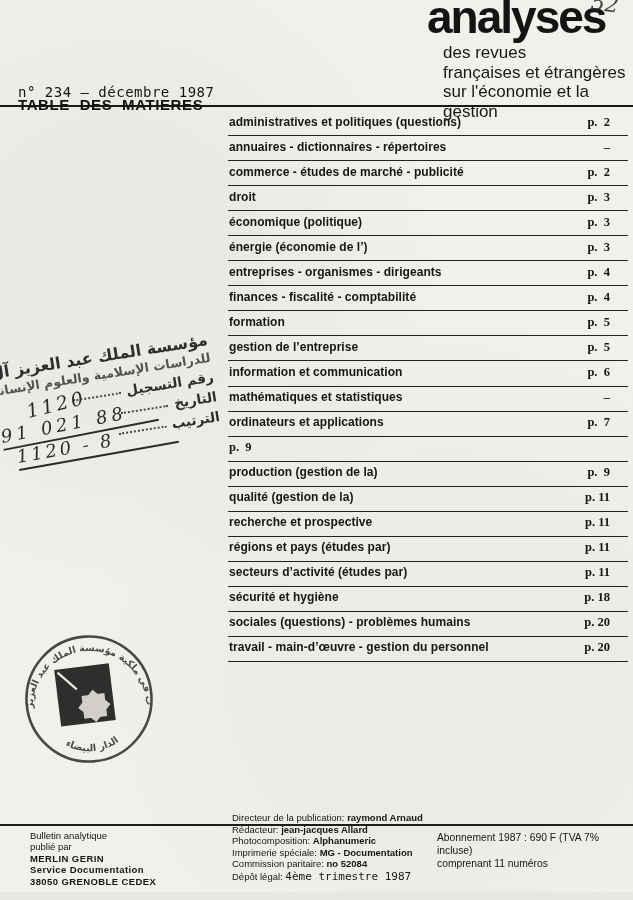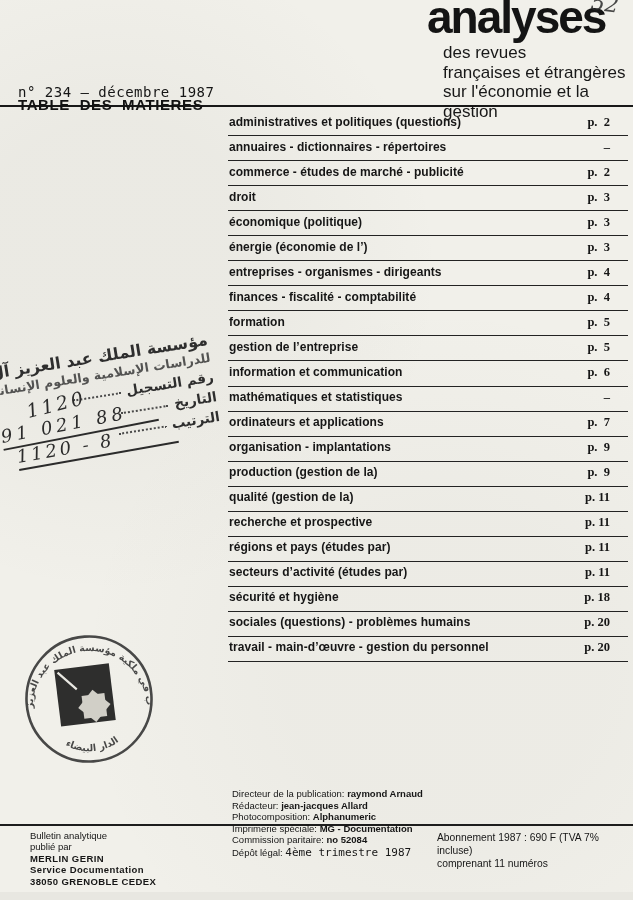--- a/index.html
+++ b/index.html
@@ -49,21 +49,21 @@
     display:inline-block;width:158px;border-bottom:2px solid #2b2b2b;padding-bottom:2px;}
   .hw3{left:16px;top:432px;font-size:18px;letter-spacing:3px;transform:rotate(-10deg);
     display:inline-block;width:162px;border-bottom:2px solid #2b2b2b;padding-bottom:2px;}
   
   .round-stamp{position:absolute;left:24px;top:634px;width:130px;height:130px;
     transform:rotate(-4deg);opacity:.92;}
   
   .rule-bottom{position:absolute;left:0;top:824px;width:633px;height:2px;background:#1d1d1d;}
   .f-left{position:absolute;left:20px;top:830px;font-size:9.5px;line-height:1.2;color:#161616;margin-left:10px;}
   .f-left .b{font-weight:bold;letter-spacing:.4px;}
-  .f-mid{position:absolute;left:232px;top:788px;font-size:9.5px;line-height:1.22;color:#161616;}
+  .f-mid{position:absolute;left:232px;top:812px;font-size:9.5px;line-height:1.22;color:#161616;}
   .f-mid .lab{font-weight:normal;}
   .f-mid .val{font-weight:bold;}
   .f-mid .mono-val{font-family:"DejaVu Sans Mono",monospace;font-size:11px;font-weight:normal;}
   .f-right{position:absolute;left:437px;top:832px;font-size:10.3px;line-height:1.25;color:#161616;}
 </style>
 </head>
 <body>
 
 <div class="page">
 
@@ -128,21 +128,20 @@
       </div>
     <div class="toc-row">
         <span class="toc-label">mathématiques et statistiques</span>
         <span class="toc-page">–</span>
       </div>
     <div class="toc-row">
         <span class="toc-label">ordinateurs et applications</span>
         <span class="toc-page">p.  7</span>
       </div>
     <div class="toc-row">
-        <span class="toc-label">organisation - implantations</span>
         <span class="toc-page">p.  9</span>
       </div>
     <div class="toc-row">
         <span class="toc-label">production (gestion de la)</span>
         <span class="toc-page">p.  9</span>
       </div>
     <div class="toc-row">
         <span class="toc-label">qualité (gestion de la)</span>
         <span class="toc-page">p. 11</span>
       </div>

